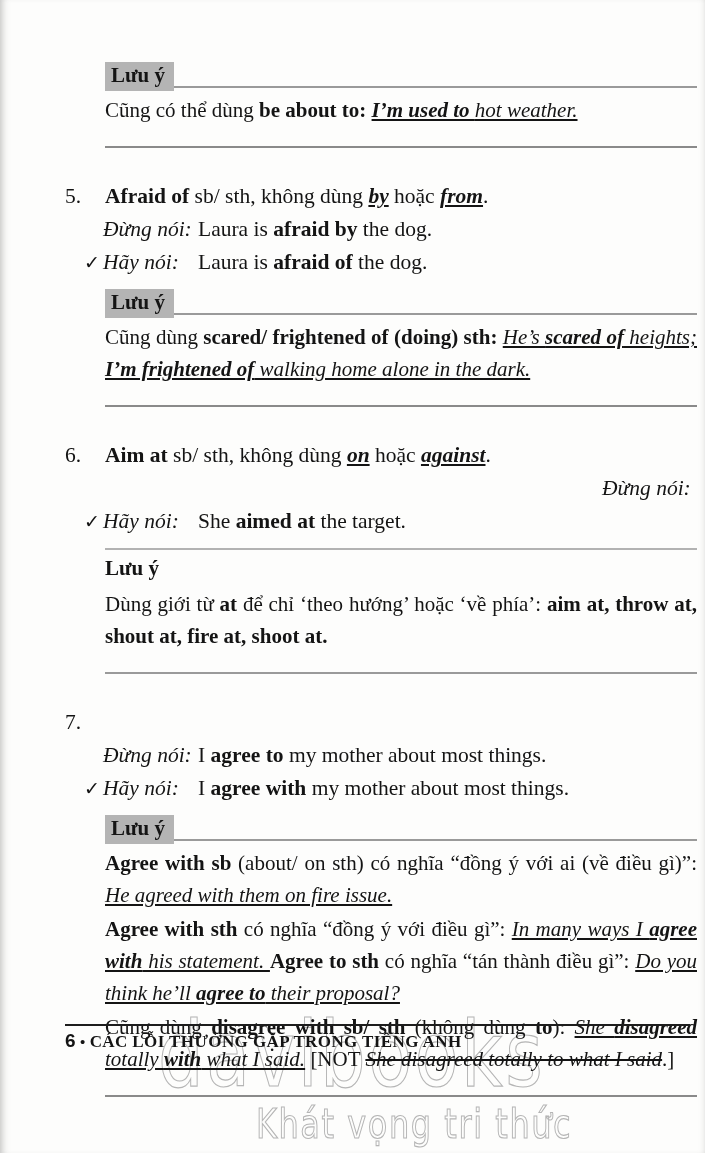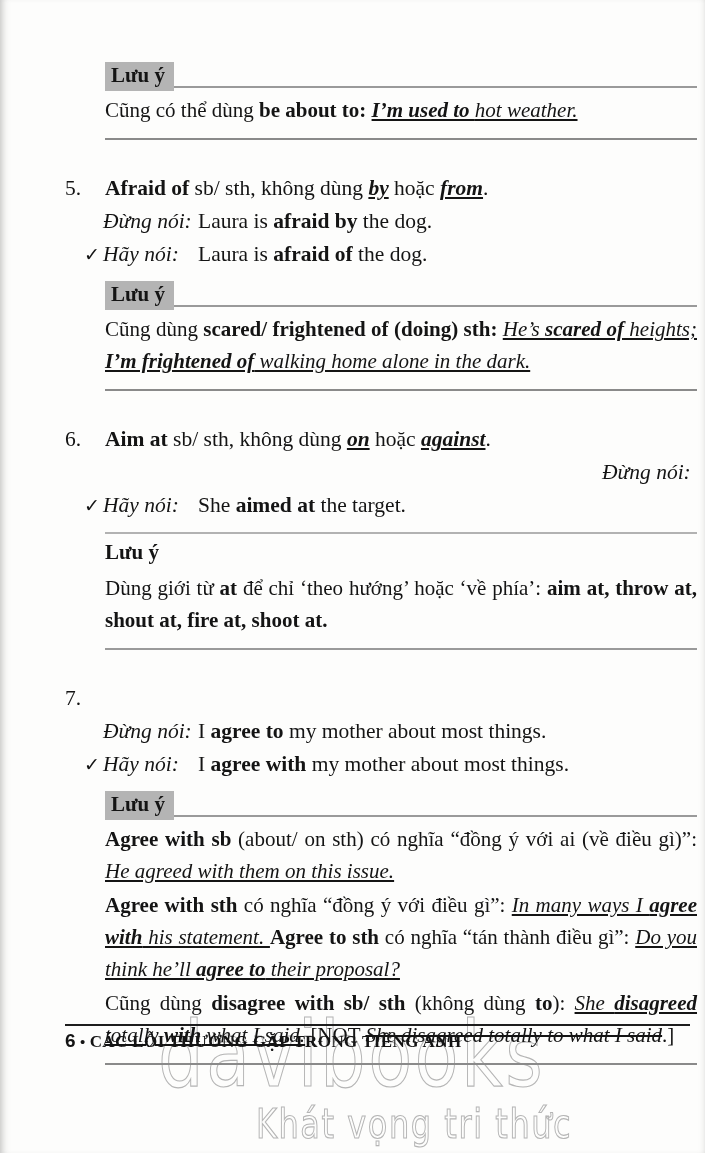--- a/index.html
+++ b/index.html
@@ -9,21 +9,21 @@
     margin:0 auto;
     background:#fdfdfc;
     font-family:"Liberation Serif", serif;
     color:#141414;
     overflow:hidden;
     box-shadow:inset 8px 0 9px -7px rgba(90,90,88,.45), inset -5px 0 7px -6px rgba(120,120,118,.35);
   }
   .content{position:relative;z-index:2;padding:62px 8px 0 65px;}
 
   
-  .note{margin-left:40px;margin-bottom:32px;border-bottom:2px solid #8a8a8a;padding-bottom:12px;}
+  .note{margin-left:40px;margin-bottom:32px;border-bottom:2px solid #8a8a8a;padding-bottom:20px;}
   .note-head{display:flex;align-items:flex-end;margin-bottom:3px;}
   .note-label{font-weight:bold;font-size:21px;line-height:1.2;padding:1px 9px 3px 6px;white-space:nowrap;}
   .boxed .note-label{background:#b4b4b4;}
   .head-rule{flex:1;border-bottom:2px solid #9a9a9a;margin-bottom:3px;}
   .plain{border-bottom:2px solid #9a9a9a;}
   .plain .top-rule{border-bottom:2px solid #b2b2b2;margin-bottom:5px;}
   .plain .note-label{padding-left:0;background:none;}
   .note-para{margin:2px 0 0 0;font-size:21px;line-height:32px;text-align:justify;}
 
   
@@ -136,21 +136,21 @@
         <span class="ex-label">Hãy nói:</span>
         <span class="ex-text">I <span class="fb">agree with</span> my mother about most things.</span>
       </div>
     </section>
 
     <section class="note boxed">
       <div class="note-head">
         <span class="note-label">Lưu ý</span>
         <span class="head-rule"></span>
       </div>
-      <p class="note-para"><span class="fb">Agree with sb</span> (about/ on sth) có nghĩa “đồng ý với ai (về điều gì)”: <span class="fi">He agreed with them on this issue.</span></p>
+      <p class="note-para"><span class="fb">Agree with sb</span> (about/ on sth) có nghĩa “đồng ý với ai (về điều gì)”: <span class="fi">He agreed with them on fire issue.</span></p>
       <p class="note-para"><span class="fb">Agree with sth</span> có nghĩa “đồng ý với điều gì”: <span class="fi">In many ways I </span><span class="fb fi">agree with</span><span class="fi"> his statement. </span><span class="fb">Agree to sth</span> có nghĩa “tán thành điều gì”: <span class="fi">Do you think he’ll </span><span class="fb fi">agree to</span><span class="fi"> their proposal?</span></p>
       <p class="note-para">Cũng dùng <span class="fb">disagree with sb/ sth</span> (không dùng <span class="fb">to</span>): <span class="fi">She </span><span class="fb fi">disagreed</span><span class="fi"> totally </span><span class="fb fi">with</span><span class="fi"> what I said.</span> [NOT <span class="fs fi">She disagreed totally to what I said</span>.]</p>
     </section>
 
   </div>
 
   <div class="footer">
     <div class="footer-rule"></div>
     <div class="footer-text">
       <span class="pagenum">6</span><span class="bullet">•</span><span>CÁC LỖI THƯỜNG GẶP TRONG TIẾNG ANH</span>

